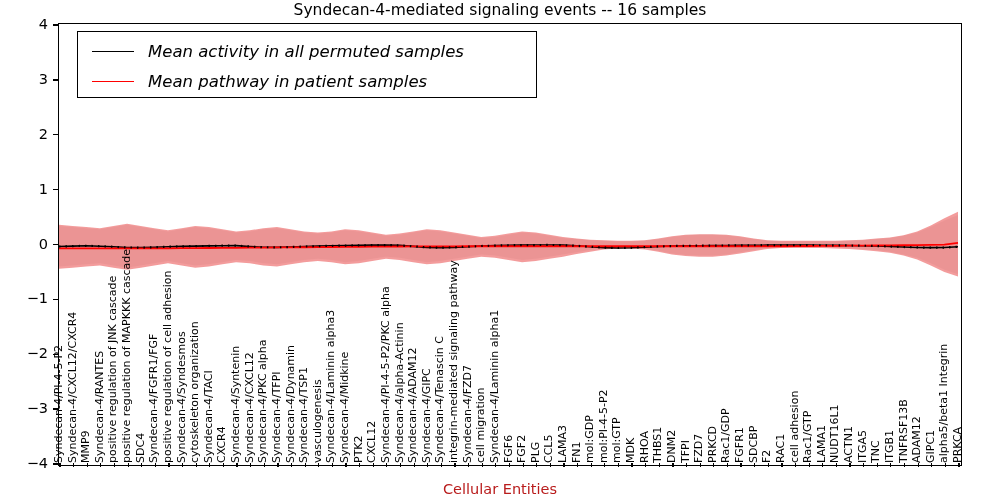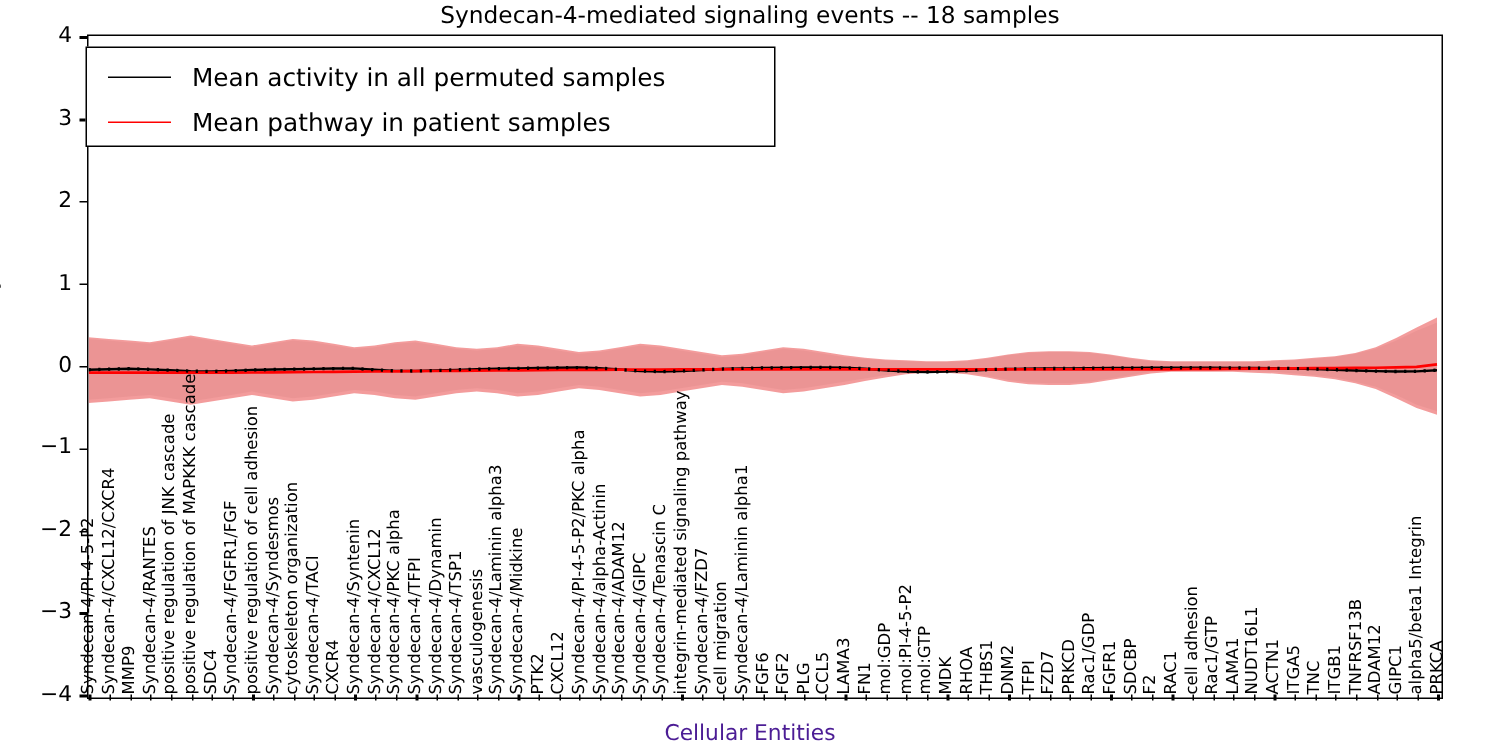--- a/index.html
+++ b/index.html
@@ -26,53 +26,54 @@
 
   
   #ylabel{
     position:absolute;left:-8px;top:244px;font-size:15px;color:#000;
     transform:translate(-50%,-50%) rotate(-90deg);white-space:nowrap;
   }
 
   
   #xlabel{
     position:absolute;left:0;top:481px;width:1000px;text-align:center;
-    font-size:14.5px;color:#4c1d95;
+    font-size:14.5px;color:#b91c1c;
   }
 
   
   #xlabels{position:absolute;left:58px;top:467px;width:904px;height:0;}
   .xtl{
     position:absolute;bottom:0;
     transform-origin:left bottom;
     transform:rotate(-90deg);
     white-space:nowrap;
     font-size:11px;
     line-height:11px;
     color:#000;
   }
   .xtick{position:absolute;bottom:0px;width:1.2px;height:4px;background:#000;}
 
   
   #legend{
-    position:absolute;left:57px;top:31px;width:460px;height:67px;
+    position:absolute;left:77px;top:31px;width:460px;height:67px;
     border:1.5px solid #000;background:#fff;box-sizing:border-box;
     padding:4px 0 0 0;
+    font-style:italic;
   }
   .lgrow{display:flex;align-items:center;height:30px;padding-left:14px;}
   .lgline{width:42px;height:0;border-top:1.7px solid #000;margin-right:14px;}
   .lgline.red{border-top-color:#ff0000;}
   .lgtxt{font-size:16.5px;color:#000;}
 </style>
 </head>
 <body>
 
 <div id="fig">
 
-  <div id="title">Syndecan-4-mediated signaling events -- 18 samples</div>
+  <div id="title">Syndecan-4-mediated signaling events -- 16 samples</div>
 
   <div id="ylabel">Inferred Activity</div>
   <div id="xlabel">Cellular Entities</div>
 
   <div id="ytick-layer">
       <div class="ytlabel" style="left: 4px; top: 464px;">−4</div>
       <div style="position: absolute; left: 53px; top: 463.3px; width: 5px; height: 1.4px; background: rgb(0, 0, 0);"></div>
       <div style="position: absolute; left: 957px; top: 463.3px; width: 5px; height: 1.4px; background: rgb(0, 0, 0);"></div>
       <div class="ytlabel" style="left: 4px; top: 409.125px;">−3</div>
       <div style="position: absolute; left: 53px; top: 408.425px; width: 5px; height: 1.4px; background: rgb(0, 0, 0);"></div>

